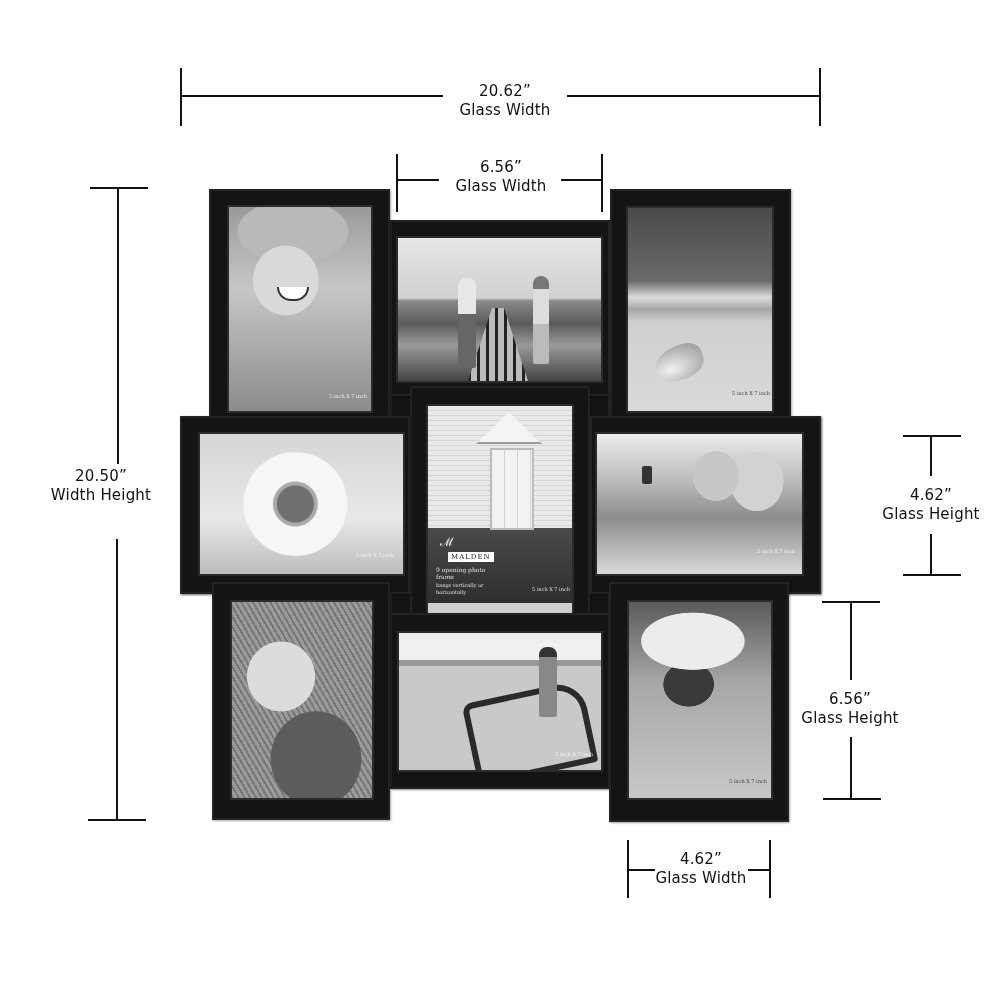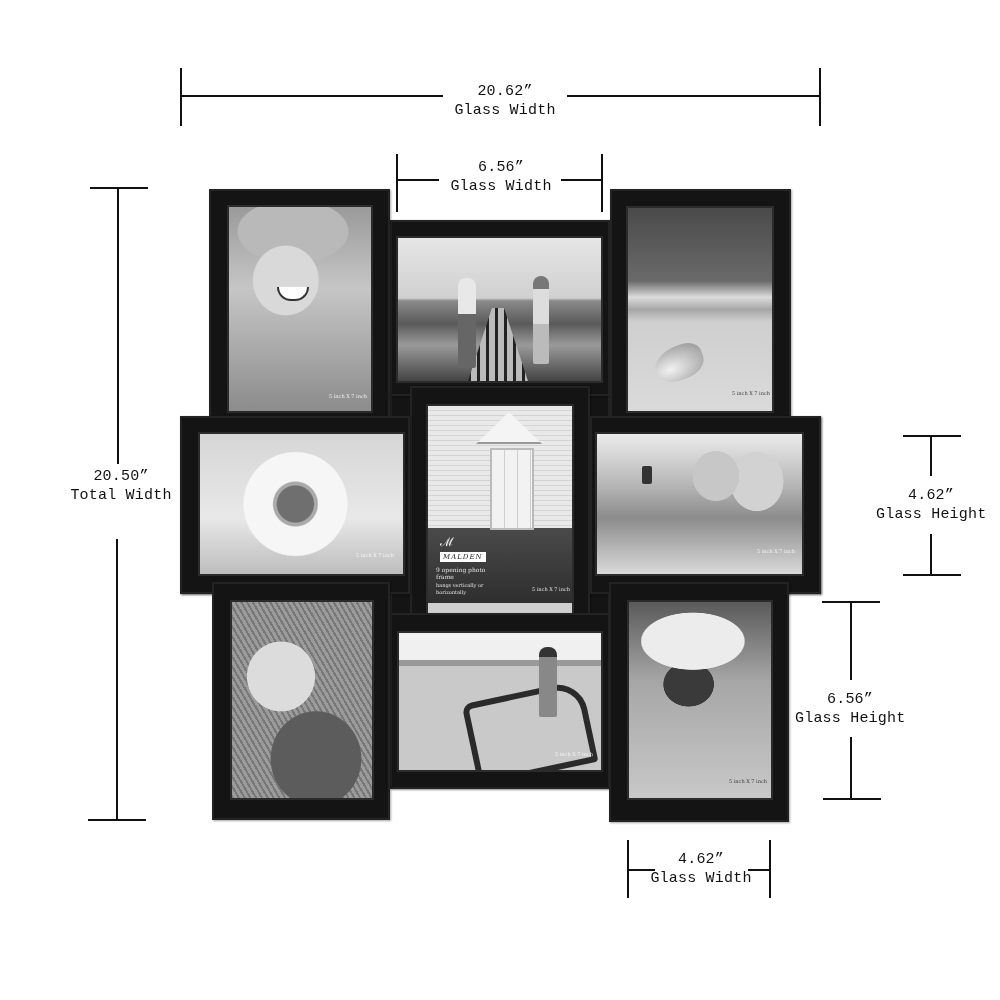--- a/index.html
+++ b/index.html
@@ -6,21 +6,21 @@
     body {
       width: 1000px; height: 1000px; background: #ffffff;
       position: relative; overflow: hidden;
       font-family: "DejaVu Sans", "Liberation Sans", sans-serif;
       color: #111;
     }
     .abs { position: absolute; }
     .line { position: absolute; background: #111; }
     .dim-label {
       position: absolute; text-align: center; font-size: 15px; line-height: 19px;
-      background: #fff; white-space: nowrap; letter-spacing: 0.2px; font-family: Liberation Mono, monospace;
+      background: #fff; white-space: nowrap; letter-spacing: 0.2px;
     }
     .frame {
       position: absolute; background: #141414;
       box-shadow: inset 0 0 0 2px #232323, 1px 1px 2px rgba(0,0,0,0.35);
     }
     .photo {
       position: absolute; overflow: hidden;
       box-shadow: 0 0 0 2px #2b2b2b;
     }
     .caption {
@@ -55,23 +55,23 @@
     <div>6.56”</div>
     <div>Glass Width</div>
   </div>
 </div>
 
 <div>
   <div class="line" style="left:90px;top:187px;width:58px;height:2px;"></div>
   <div class="line" style="left:88px;top:819px;width:58px;height:2px;"></div>
   <div class="line" style="left:117px;top:188px;width:2px;height:276px;"></div>
   <div class="line" style="left:116px;top:539px;width:2px;height:281px;"></div>
-  <div class="dim-label" style="left:66px;top:467px;width:110px;">
+  <div class="dim-label" style="left:46px;top:467px;width:110px;">
     <div>20.50”</div>
-    <div>Total Width</div>
+    <div>Width Height</div>
   </div>
 </div>
 
 <div>
   <div class="line" style="left:903px;top:435px;width:58px;height:2px;"></div>
   <div class="line" style="left:903px;top:574px;width:58px;height:2px;"></div>
   <div class="line" style="left:930px;top:436px;width:2px;height:40px;"></div>
   <div class="line" style="left:930px;top:534px;width:2px;height:41px;"></div>
   <div class="dim-label" style="left:876px;top:486px;width:110px;">
     <div>4.62”</div>
@@ -118,21 +118,21 @@
   </div>
 
   <div class="frame" style="left:410px;top:386px;width:180px;height:242px;">
     <div class="photo" style="left:18px;top:20px;width:144px;height:210px;
       background:
         linear-gradient(180deg, rgba(0,0,0,0) 0 58%, #4a4a4a 58%, #2e2e2e 94%, #cfcfcf 94% 100%),
         repeating-linear-gradient(180deg, #e9e9e9 0 4px, #d4d4d4 4px 5px);">
       <div class="abs" style="left:48px;top:6px;width:66px;height:30px;background:#f4f4f4;clip-path:polygon(50% 0,100% 100%,0 100%);border-bottom:2px solid #999;"></div>
       <div class="abs" style="left:62px;top:42px;width:40px;height:78px;background:repeating-linear-gradient(90deg,#f2f2f2 0 12px,#cfcfcf 12px 13px);border:2px solid #bbb;"></div>
       <div class="abs" style="left:12px;top:130px;width:14px;height:12px;color:#fff;font-family:'DejaVu Serif',serif;font-size:12px;line-height:12px;">ℳ</div>
-      <div class="malden" style="left:12px;top:146px;font-style:italic;">MALDEN</div>
+      <div class="malden" style="left:20px;top:146px;">MALDEN</div>
       <div class="caption" style="left:8px;top:160px;width:50px;">9 opening photo frame</div>
       <div class="caption" style="left:8px;top:176px;width:48px;font-size:5px;">hangs vertically or horizontally</div>
       <div class="caption" style="left:104px;top:180px;width:38px;font-size:5px;">5 inch X 7 inch</div>
     </div>
   </div>
 
   <div class="frame" style="left:390px;top:613px;width:220px;height:176px;">
     <div class="photo" style="left:9px;top:20px;width:202px;height:137px;
       background:
         linear-gradient(180deg, #f0f0f0 0 20%, #999 20% 24%, #c9c9c9 24% 100%);">

